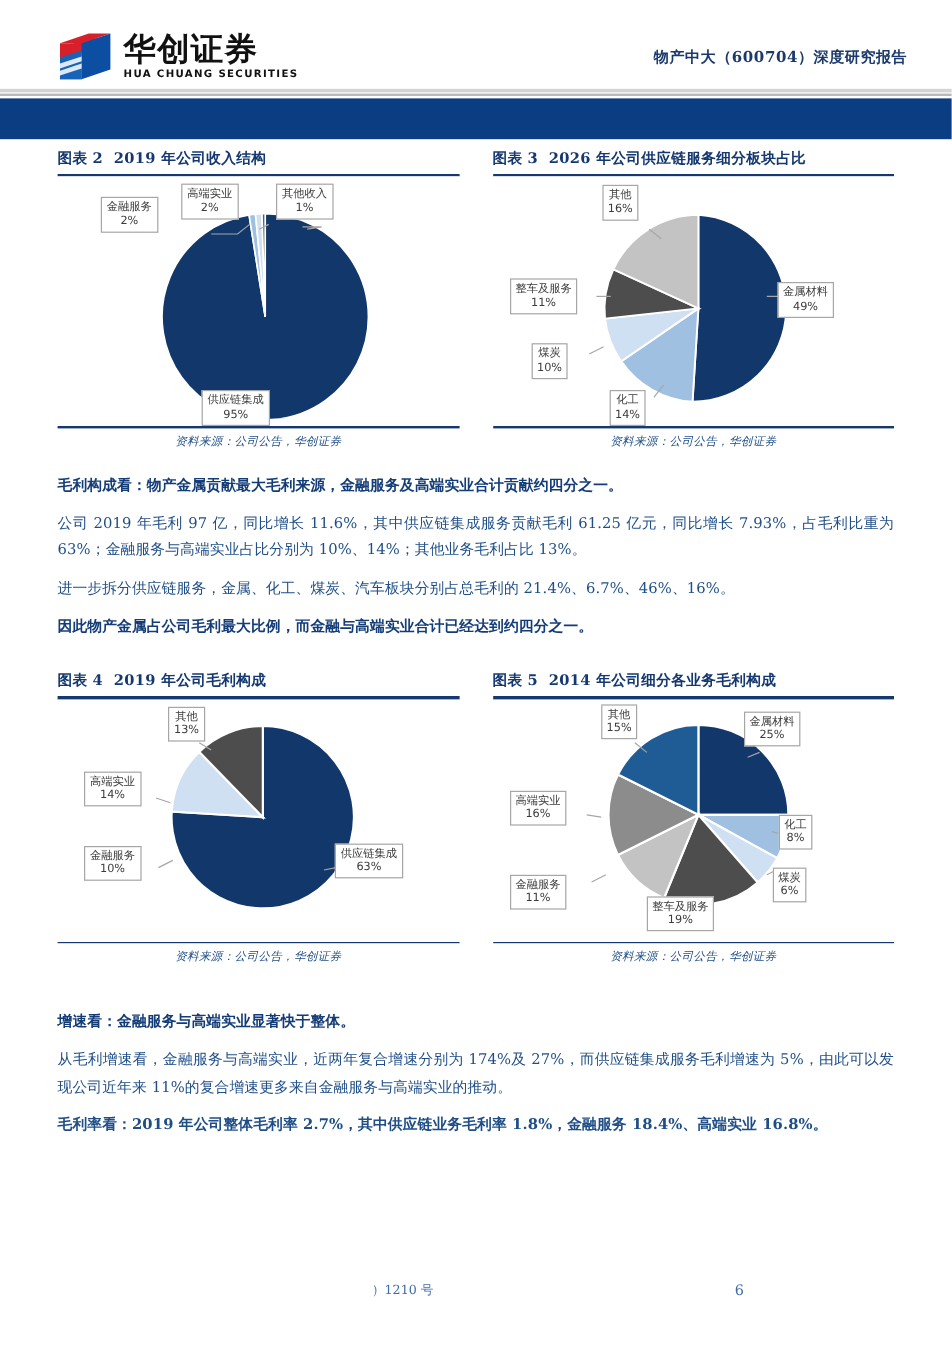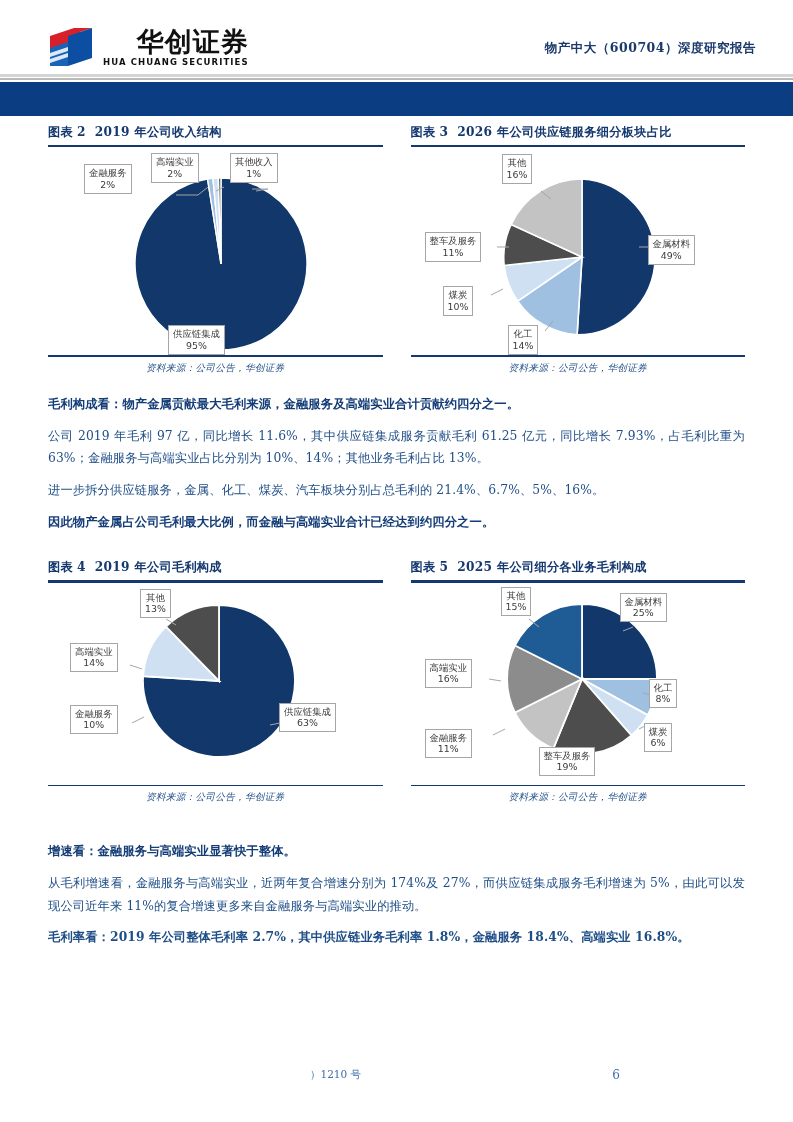--- a/index.html
+++ b/index.html
@@ -7,21 +7,21 @@
   body {
     width: 793px; height: 1122px;
     background:#ffffff;
     font-family: "Liberation Serif", "DejaVu Serif", serif;
     color:#1b3a6b;
     position:relative;
     overflow:hidden;
   }
 
   
-  #header { position:absolute; left:0; top:0; width:793px; height:118px;text-align:right; }
+  #header { position:absolute; left:0; top:0; width:793px; height:118px; }
   #logo-wrap { position:absolute; left:48px; top:26px; display:flex; align-items:center; gap:9px; }
   #logo-mark { width:46px; height:42px; position:relative; }
   #logo-text { display:flex; flex-direction:column; line-height:1; }
   #logo-cn {
     font-family:"DejaVu Sans","Liberation Sans",sans-serif;
     font-weight:bold; font-size:27px; letter-spacing:1px; color:#111111;
   }
   #logo-en {
     font-family:"DejaVu Sans","Liberation Sans",sans-serif;
     font-weight:bold; font-size:8.5px; letter-spacing:1.1px; color:#111111; margin-top:3px;
@@ -221,21 +221,21 @@
         </div>
       </div>
       <div class="chart-rule-bot"></div>
       <div class="chart-src">资料来源：公司公告，华创证券</div>
     </div>
   </div>
 
   <div style="height:18px;"></div>
   <p class="body-text body-bold">毛利构成看：物产金属贡献最大毛利来源，金融服务及高端实业合计贡献约四分之一。</p>
   <p class="body-text">公司 2019 年毛利 97 亿，同比增长 11.6%，其中供应链集成服务贡献毛利 61.25 亿元，同比增长 7.93%，占毛利比重为 63%；金融服务与高端实业占比分别为 10%、14%；其他业务毛利占比 13%。</p>
-  <p class="body-text">进一步拆分供应链服务，金属、化工、煤炭、汽车板块分别占总毛利的 21.4%、6.7%、5%、16%。</p>
+  <p class="body-text">进一步拆分供应链服务，金属、化工、煤炭、汽车板块分别占总毛利的 21.4%、6.7%、46%、16%。</p>
   <p class="body-text body-bold">因此物产金属占公司毛利最大比例，而金融与高端实业合计已经达到约四分之一。</p>
 
   <div class="chart-row" style="margin-top:26px;">
 
     <div class="chart-box">
       <div class="chart-title">
         <span>图表</span><span class="num">4</span><span>2019 年公司毛利构成</span>
       </div>
       <div class="chart-rule-top"></div>
       <div class="chart-area" style="height:202px;">
@@ -275,21 +275,21 @@
           <span>供应链集成</span>
           <span class="l2">63%</span>
         </div>
       </div>
       <div class="chart-rule-bot"></div>
       <div class="chart-src">资料来源：公司公告，华创证券</div>
     </div>
 
     <div class="chart-box">
       <div class="chart-title">
-        <span>图表</span><span class="num">5</span><span>2025 年公司细分各业务毛利构成</span>
+        <span>图表</span><span class="num">5</span><span>2014 年公司细分各业务毛利构成</span>
       </div>
       <div class="chart-rule-top"></div>
       <div class="chart-area" style="height:202px;">
         <svg class="pie-svg" style="left:88px; top:14px;" width="166" height="164" viewBox="0 0 166 164">
           <g transform="translate(83,82)">
 
             <path d="M 0 0 L 0 -75 A 75 75 0 0 1 75 0 Z" fill="#12376b" stroke="#ffffff" stroke-width="1.8"></path>
 
             <path d="M 0 0 L 75 0 A 75 75 0 0 1 65.72 36.13 Z" fill="#9fc0e0" stroke="#ffffff" stroke-width="1.8"></path>
 

